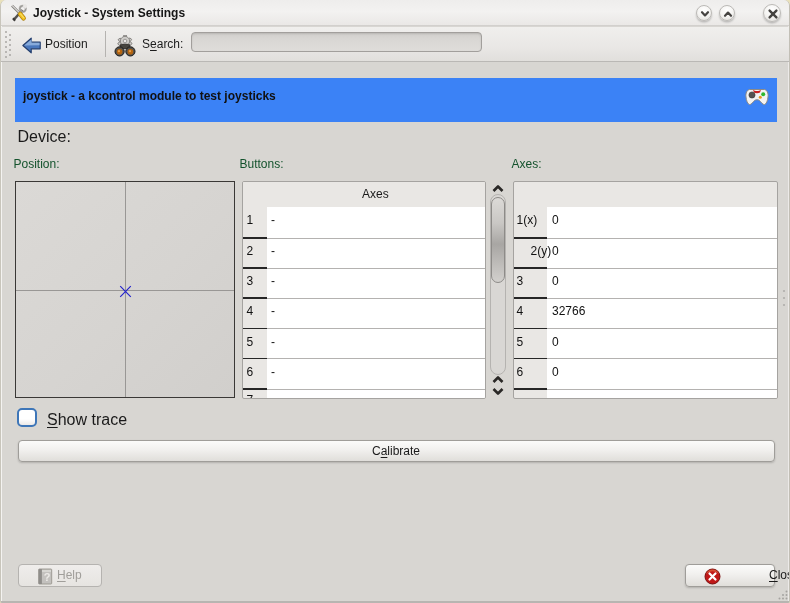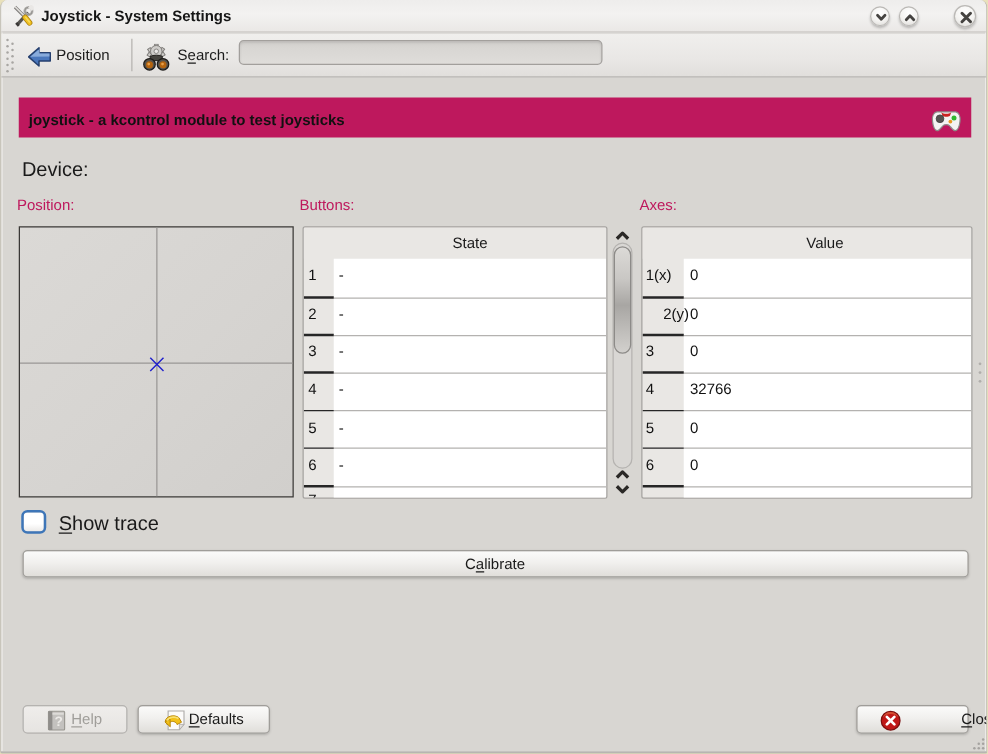--- a/index.html
+++ b/index.html
@@ -26,31 +26,31 @@
   background:linear-gradient(#f0efed 0%, #e9e7e5 60%, #e1dfdc 100%); border-bottom:1px solid #bab8b5; }
 .tdot { position:absolute; width:2px; height:2px; border-radius:50%; background:#a8a6a3; }
 #tsep { position:absolute; left:104px; top:4px; width:1px; height:26px; background:#b5b3b0; }
 #ovtext { position:absolute; left:44px; top:10px; font-size:12px; color:#1c1c1c; }
 #searchlbl { position:absolute; left:141px; top:10px; font-size:12px; color:#1c1c1c; }
 #searchbox { position:absolute; left:190px; top:5px; width:291px; height:20px; border-radius:4px;
   border:1px solid #a29f9c; background:linear-gradient(#d0cecb 0%, #d8d6d3 30%, #dfddda 100%);
   box-shadow:inset 0 1px 2px rgba(0,0,0,0.12); }
 
 
-#whiteband { position:absolute; left:14px; top:78px; width:762px; height:32px; background:#be185d; }
+#whiteband { position:absolute; left:14px; top:78px; width:762px; height:44px; background:#3b82f6; }
 #whiteband .t { position:absolute; left:8px; top:10.5px; font-weight:bold; font-size:12px; color:#111; }
 
 
 #devlbl { position:absolute; left:16.5px; top:128px; font-size:16px; }
 #combo { position:absolute; left:65px; top:124px; width:708px; height:23px; background:#fff;
   border:1px solid #9f9d9a; border-radius:3px; box-shadow:0 1px 0 rgba(255,255,255,0.6); }
 #combo .txt { position:absolute; left:8px; top:3px; font-size:12px; }
 
 
-.seclbl { position:absolute; top:157px; font-size:12px; color:#be185d;text-align:center; }
+.seclbl { position:absolute; top:157px; font-size:12px; color:#14532d;text-align:center; }
 
 
 #posbox { position:absolute; left:14px; top:181px; width:220px; height:217px;
   border:1px solid #3a3836; background:linear-gradient(135deg, #dbd9d6 0%, #d6d4d1 55%, #d1cfcc 100%); }
 #posbox .vline { position:absolute; left:109px; top:0; width:1px; height:215px; background:#999795; }
 #posbox .hline { position:absolute; left:0; top:108px; width:218px; height:1px; background:#999795; }
 
 
 .tbl { position:absolute; top:181px; height:218px; border:1px solid #a5a3a0; border-radius:2px;
   background:#e9e7e4; overflow:hidden; }
@@ -189,21 +189,21 @@
   <div id="posbox">
     <div class="vline"></div>
     <div class="hline"></div>
     <svg class="abs" style="left:103px; top:103px;" width="13" height="13" viewBox="0 0 13 13">
       <path d="M1.2 1.2 L11.8 11.8 M11.8 1.2 L1.2 11.8" stroke="#2222cc" stroke-width="1.15"></path>
     </svg>
   </div>
 
   <div class="tbl" id="btable" style="left:241px; width:244px;">
     <div class="hdr">
-        <span style="left:119px;">State</span>
+        <span style="left:119px;">Axes</span>
       </div>
     <div class="row-white" style="left:24px; top:25px; width:218px; height:192px;"></div>
 
     <div class="numcell" style="left:3.5px; top:31px;">1</div>
       <div class="valcell" style="left:28px; top:31px;">-</div>
     <div class="sep-light" style="left:24px; top:55.5px; width:218px;"></div>
       <div class="sep-dark" style="left:0px; top:55px; width:24px;"></div>
     <div class="numcell" style="left:3.5px; top:62px;">2</div>
       <div class="valcell" style="left:28px; top:62px;">-</div>
     <div class="sep-light" style="left:24px; top:85.7px; width:218px;"></div>
@@ -235,23 +235,20 @@
     <div id="sthumb"></div>
     <svg class="sarrow" style="top:193px;" width="14" height="10" viewBox="0 0 14 10">
       <path d="M2.5 7 L7 2.5 L11.5 7" fill="none" stroke="#2a2826" stroke-width="2.6" stroke-linejoin="round"></path>
     </svg>
     <svg class="sarrow" style="top:204px;" width="14" height="10" viewBox="0 0 14 10">
       <path d="M2.5 3 L7 7.5 L11.5 3" fill="none" stroke="#2a2826" stroke-width="2.6" stroke-linejoin="round"></path>
     </svg>
   </div>
 
   <div class="tbl" id="atable" style="left:512px; width:265px;">
-    <div class="hdr">
-        <span style="left:131px;">Value</span>
-      </div>
     <div class="row-white" style="left:33px; top:25px; width:230px; height:192px;"></div>
     <div class="numcell" style="left:2.5px; top:31px;">1(x)</div>
       <div class="valcell" style="left:38px; top:31px;">0</div>
     <div class="sep-light" style="left:33px; top:55.5px; width:230px;"></div>
       <div class="sep-dark" style="left:0px; top:55px; width:33px;"></div>
     <div class="numcell" style="left:2.5px; top:62px;margin-left:14px;">2(y)</div>
       <div class="valcell" style="left:38px; top:62px;">0</div>
     <div class="sep-light" style="left:33px; top:85.7px; width:230px;"></div>
       <div class="sep-dark" style="left:0px; top:85.2px; width:33px;"></div>
     <div class="numcell" style="left:2.5px; top:92px;">3</div>
@@ -281,30 +278,20 @@
 
   <div class="btn" id="helpbtn">
     <svg class="abs" style="left:19px; top:3px;" width="15" height="17" viewBox="0 0 15 17">
       <rect x="0.7" y="1" width="13" height="15" rx="0.8" fill="#c3c1be" stroke="#98968f" stroke-width="0.9"></rect>
       <rect x="0.7" y="1" width="3.2" height="15" fill="#8f8d8a"></rect>
       <rect x="4" y="2.2" width="9" height="1.6" fill="#dddbd8"></rect>
       <text x="9" y="12.5" font-size="11" font-weight="bold" fill="#eceae7" text-anchor="middle" font-family="Liberation Sans, sans-serif">?</text>
     </svg>
     <span class="lbl" style="left:38px; top:3px;"><u>H</u>elp</span>
   </div>
-  <div class="btn" id="defbtn">
-    <svg class="abs" style="left:20px; top:3px;" width="17" height="17" viewBox="0 0 17 17">
-      <path d="M3.5 0.8 L16.2 0.8 L16.2 11.5 L12.5 15.8 L3.5 15.8 Z" fill="#fcfbfa" stroke="#aeaca9" stroke-width="0.9"></path>
-      <path d="M16.2 11.5 L12.5 11.5 L12.5 15.8 Z" fill="#e3e1de" stroke="#aeaca9" stroke-width="0.7"></path>
-      <path d="M1.2 9.2 C1.6 4.8 8.5 3.2 12.2 6.2 L14.2 9.8 L10.6 11.6 C10 9.2 6.2 8.2 4.8 10.2 L3 12 Z" fill="#f2c018" stroke="#b8860a" stroke-width="0.8" stroke-linejoin="round"></path>
-      <path d="M1 9.6 L5.2 13.4 L5 7.2 Z" fill="#f2c018" stroke="#b8860a" stroke-width="0.8" stroke-linejoin="round"></path>
-      <path d="M2.6 8.4 C4 5.6 9 4.8 11.8 6.8" fill="none" stroke="#f8e070" stroke-width="1.4"></path>
-    </svg>
-    <span class="lbl" style="left:40px; top:3px;"><u>D</u>efaults</span>
-  </div>
   <div class="btn" id="closebtn">
     <svg class="abs" style="left:17.5px; top:3px;" width="17" height="17" viewBox="0 0 17 17">
       <circle cx="8.5" cy="8.5" r="7.5" fill="#c01818"></circle>
       <circle cx="8.5" cy="8.5" r="7.5" fill="none" stroke="#7a0e0e" stroke-width="1"></circle>
       <path d="M8.5 1.5 A7 7 0 0 1 15 6 A9 9 0 0 0 2 6 A7 7 0 0 1 8.5 1.5 Z" fill="#da5a3a" opacity="0.8"></path>
       <path d="M5.5 5.5 L11.5 11.5 M11.5 5.5 L5.5 11.5" stroke="#ffffff" stroke-width="2.2" stroke-linecap="round"></path>
     </svg>
     <span class="lbl" style="left:38px; top:3px;margin-left:45px;"><u>C</u>lose</span>
   </div>
 

